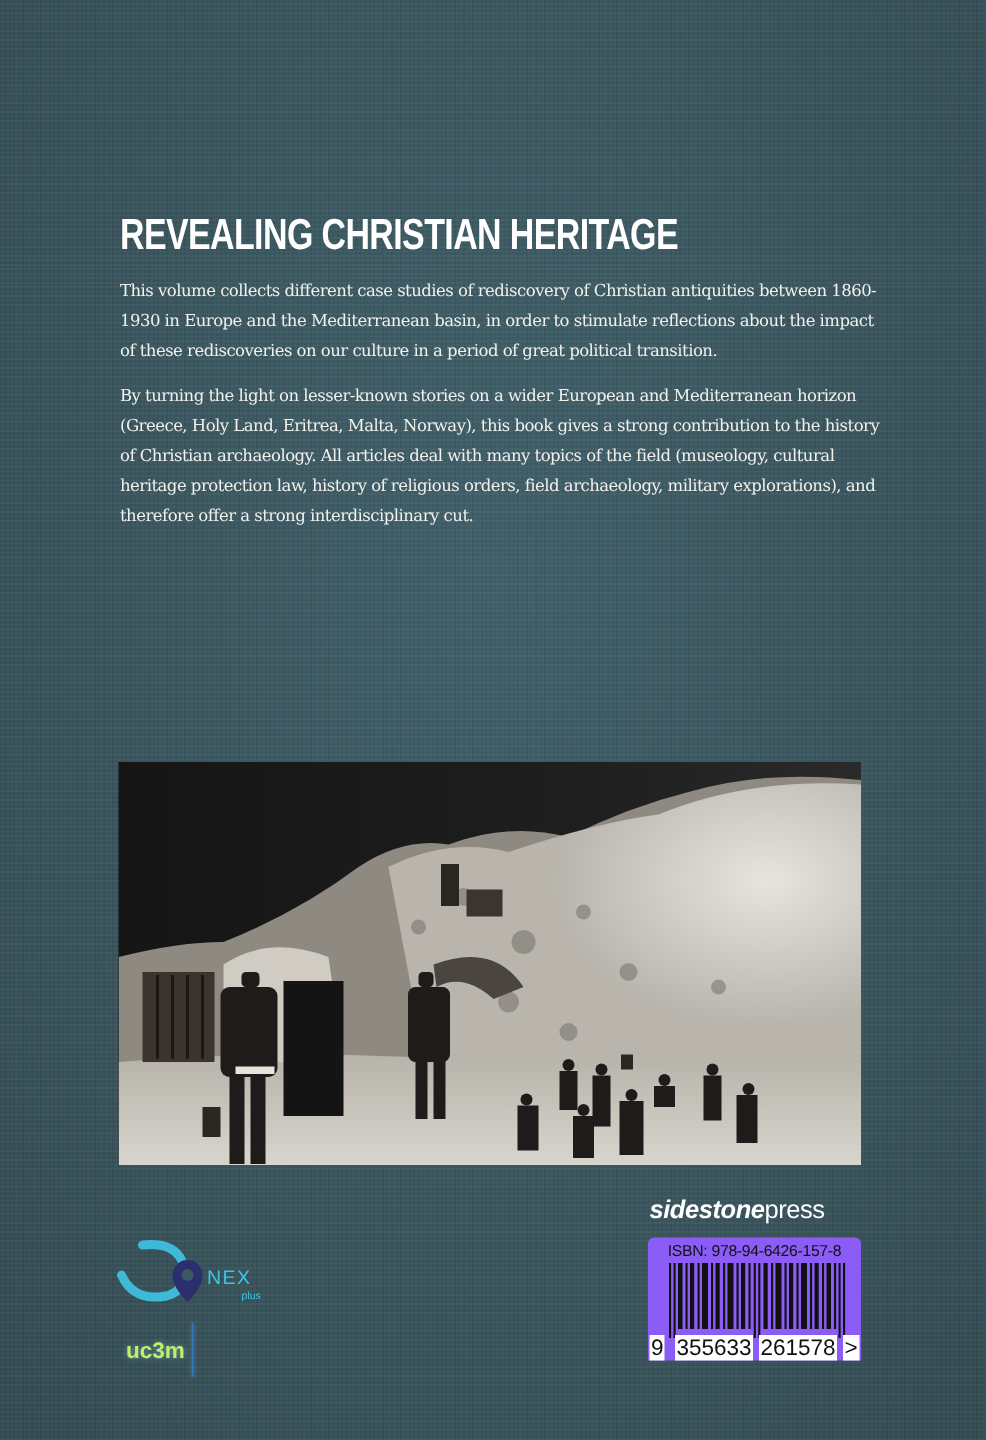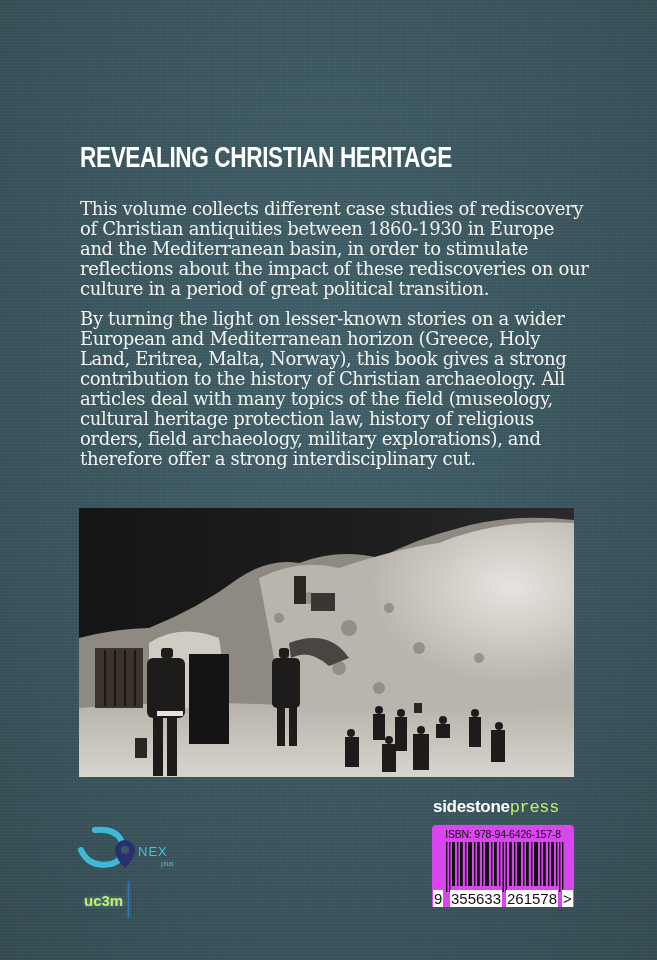--- a/index.html
+++ b/index.html
@@ -16,37 +16,37 @@
     }
     .title {
       position: absolute; left: 80px; top: 140px;
       font-family: "Liberation Sans", sans-serif;
       font-weight: bold; font-size: 29px; letter-spacing: -0.5px;
       color: #ffffff; transform: scaleX(0.78); transform-origin: left top;
       white-space: nowrap; line-height: 34px;
     }
     .blurb {
       position: absolute; left: 80px; top: 184px; width: 512px;
-      font-size: 18px; line-height: 20px; letter-spacing: -0.35px; margin-top: 15px;
+      font-size: 11px; line-height: 20px; letter-spacing: -0.35px;
     }
     .blurb p { margin: 0 0 10px 0; }
     .photo {
       position: absolute; left: 79px; top: 508px; width: 495px; height: 269px;
       overflow: hidden; background: #1c1c1c;
     }
     .sp-logo {
       position: absolute; left: 433px; top: 797px;
       font-family: "Liberation Sans", sans-serif; font-size: 17px; color: #fff;
       letter-spacing: -0.3px;
     }
-    .sp-logo b { font-weight: bold; }
-    .sp-logo span.light { font-weight: normal; color: #bef264; font-family: Liberation Mono, monospace; }
+    .sp-logo b { font-weight: bold; font-style: italic; }
+    .sp-logo span.light { font-weight: normal; color: #ffffff; }
     .barcode-box {
       position: absolute; left: 432px; top: 825px; width: 142px; height: 82px;
-      background: #d946ef; border-radius: 4px 4px 0 0;
+      background: #8b5cf6; border-radius: 4px 4px 0 0;
     }
     .isbn-text {
       position: absolute; left: 0; top: 3px; width: 142px; text-align: center;
       font-family: "Liberation Sans", sans-serif; font-size: 10.5px; color: #111;
       letter-spacing: -0.2px;
     }
     .bars { position: absolute; left: 14px; top: 17px; width: 118px; height: 50px; }
     .bar-digits {
       position: absolute; left: 0; top: 65px; width: 142px; height: 17px;
       font-family: "Liberation Sans", sans-serif; font-size: 15px; color: #111;

